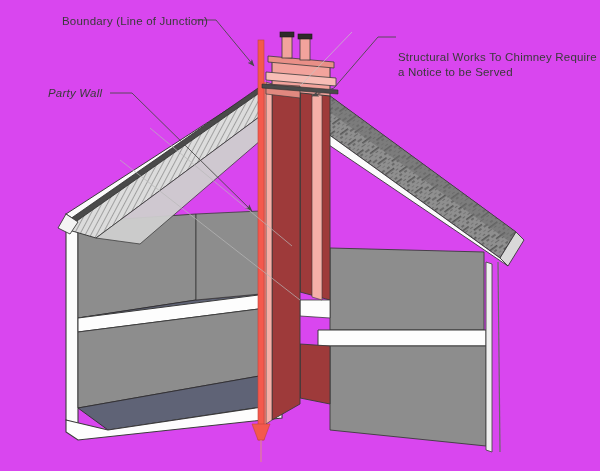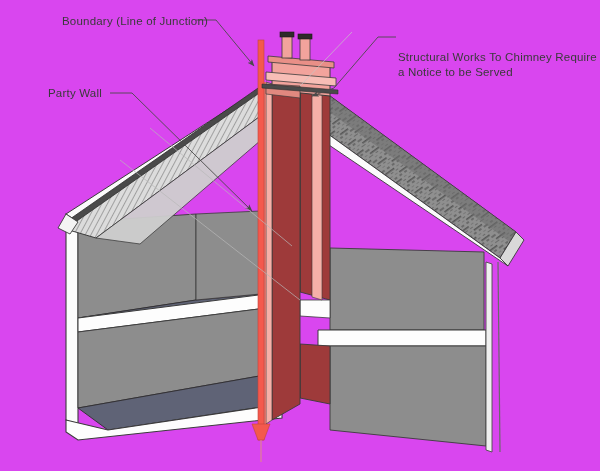--- a/index.html
+++ b/index.html
@@ -24,21 +24,21 @@
   .anno {
     position: absolute;
     font-family: "Liberation Sans", sans-serif;
     font-size: 11.5px;
     color: #3a3a3a;
     line-height: 15px;
     white-space: pre-line;
     letter-spacing: 0.2px;
   }
   #label-boundary { left: 62px; top: 14px; }
-  #label-party    { left: 48px; top: 86px; }
+  #label-party    { left: 48px; top: 86px; font-style: italic; }
   #label-chimney  { left: 398px; top: 30px; margin-top: 20px; }
 </style>
 </head>
 <body>
 
 <div id="stage">
 
   <svg id="scene" viewBox="0 0 600 471">
 
     <defs>

